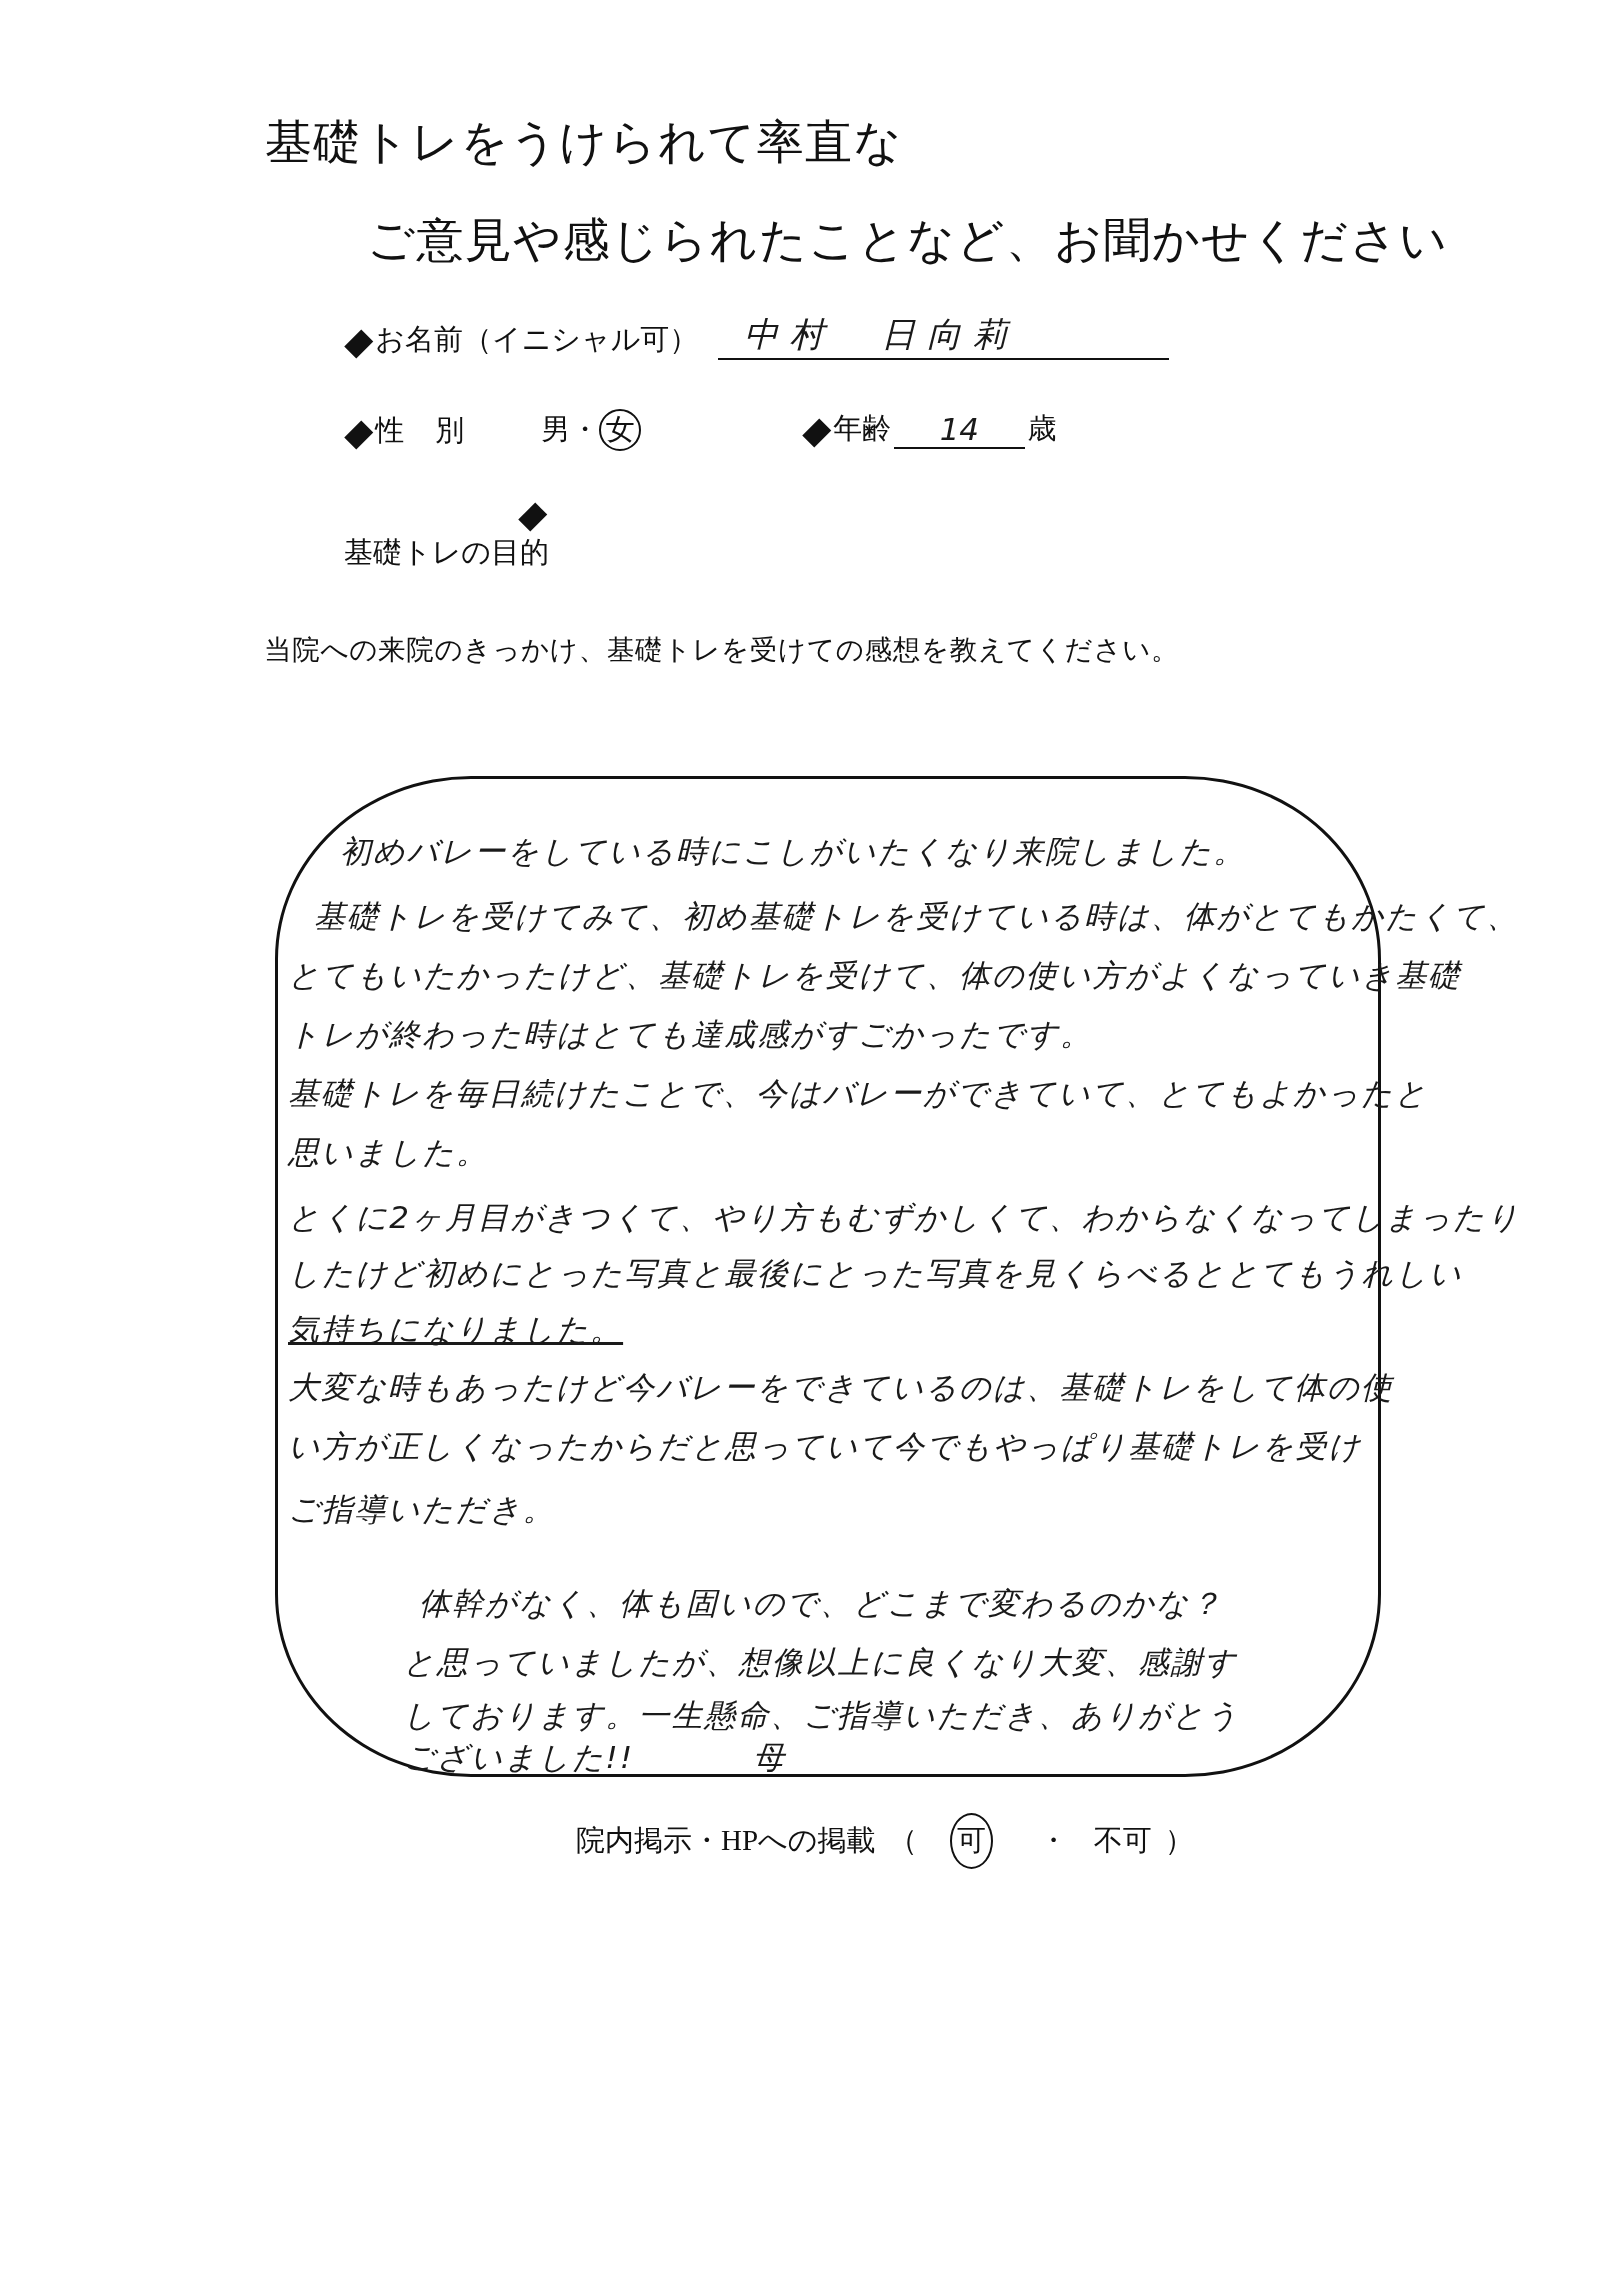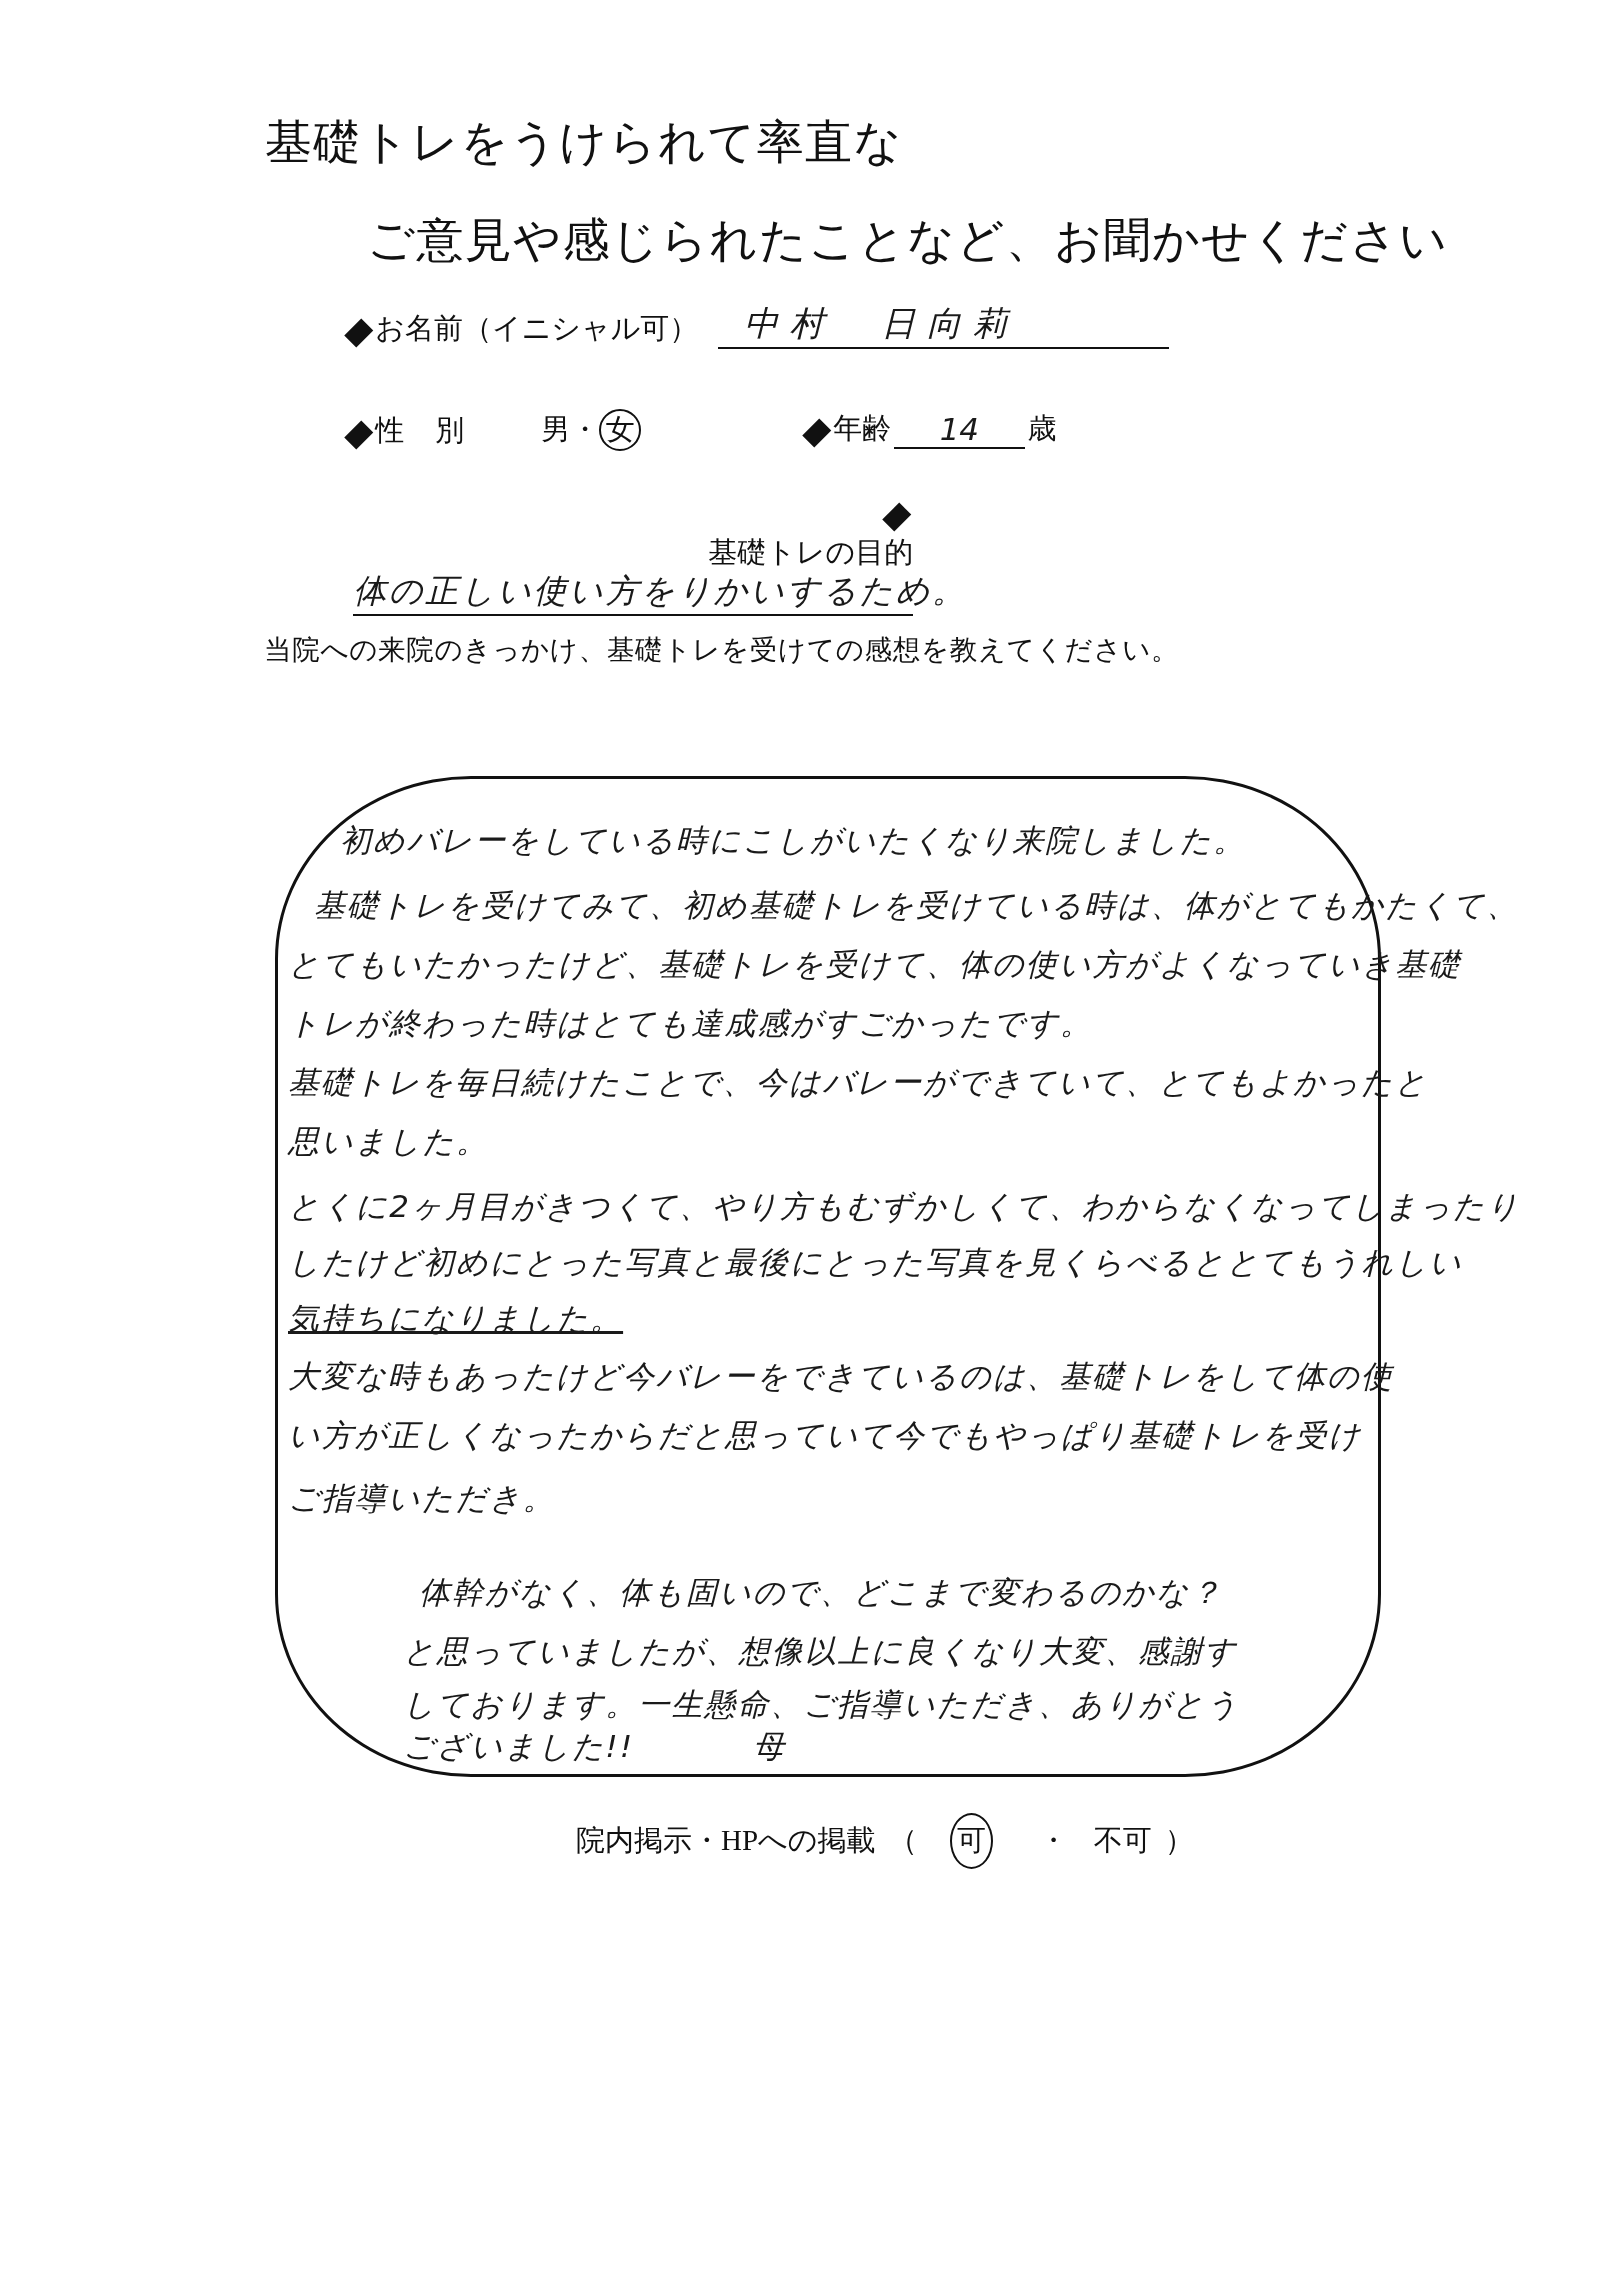--- a/index.html
+++ b/index.html
@@ -6,21 +6,21 @@
   body {
     width: 1623px; height: 2295px; position: relative; overflow: hidden;
     font-family: "DejaVu Serif", "Liberation Serif", serif; color: #111;
   }
   .abs { position: absolute; }
   .title1 { left: 265px; top: 111px; font-size: 47px; font-family: "DejaVu Sans", sans-serif; letter-spacing: 1.3px; }
   .title2 { left: 367px; top: 209px; font-size: 47px; font-family: "DejaVu Sans", sans-serif; letter-spacing: 1.3px; }
 
   .field-row { position: absolute; display: flex; align-items: flex-end; font-family: "DejaVu Sans", sans-serif; font-size: 29px; }
   .diamond { display: inline-block; width: 19.6px; height: 19.6px; background: #111; transform: rotate(45deg) scale(0.85,1.2); margin: 0 6.5px 6.5px 5.2px; }
-  .hand { font-family: "DejaVu Sans", sans-serif; font-style: italic; font-weight: 300; color: #1a1a1a; }
+  .hand { font-family: "DejaVu Sans", sans-serif; font-style: italic; font-weight: 300; color: #1a1a1a; margin-top: 11px; }
   .underline { border-bottom: 2.6px solid #111; }
 
   .row-name { left: 344px; top: 308px; }
   .row-name .fill { width: 425px; height: 39px; margin-left: 19.6px; display: flex; align-items: flex-end; padding-left: 26px; font-size: 34px; letter-spacing: 11.8px; }
 
   .row-gender { left: 344px; top: 409px; }
   .row-gender .lbl-sex { letter-spacing: 31px; }
   .row-gender .opts { margin-left: 46px; display: flex; align-items: center; }
   .circle { display: inline-flex; align-items: center; justify-content: center; width: 38px; height: 38px; border: 2px solid #111; border-radius: 50%; }
 
@@ -71,21 +71,20 @@
 <div class="field-row row-age">
   <span class="diamond"></span>
   <span>年齢</span>
   <span class="fill underline hand">14</span>
   <span>歳</span>
 </div>
 
 <div class="field-row row-purpose">
   <span class="diamond"></span>
   <span>基礎トレの目的</span>
-  <span class="fill underline hand">体の正しい使い方をりかいするため。</span>
 </div>
 
 <div class="abs prompt">当院への来院のきっかけ、基礎トレを受けての感想を教えてください。</div>
 
 <div class="abs box"></div>
 
 <div class="comment hand" style="left:340px; top:825px;">初めバレーをしている時にこしがいたくなり来院しました。</div>
 <div class="comment hand" style="left:314px; top:890px;">基礎トレを受けてみて、初め基礎トレを受けている時は、体がとてもかたくて、</div>
 <div class="comment hand" style="left:288px; top:949px;">とてもいたかったけど、基礎トレを受けて、体の使い方がよくなっていき基礎</div>
 <div class="comment hand" style="left:288px; top:1008px;">トレが終わった時はとても達成感がすごかったです。</div>

